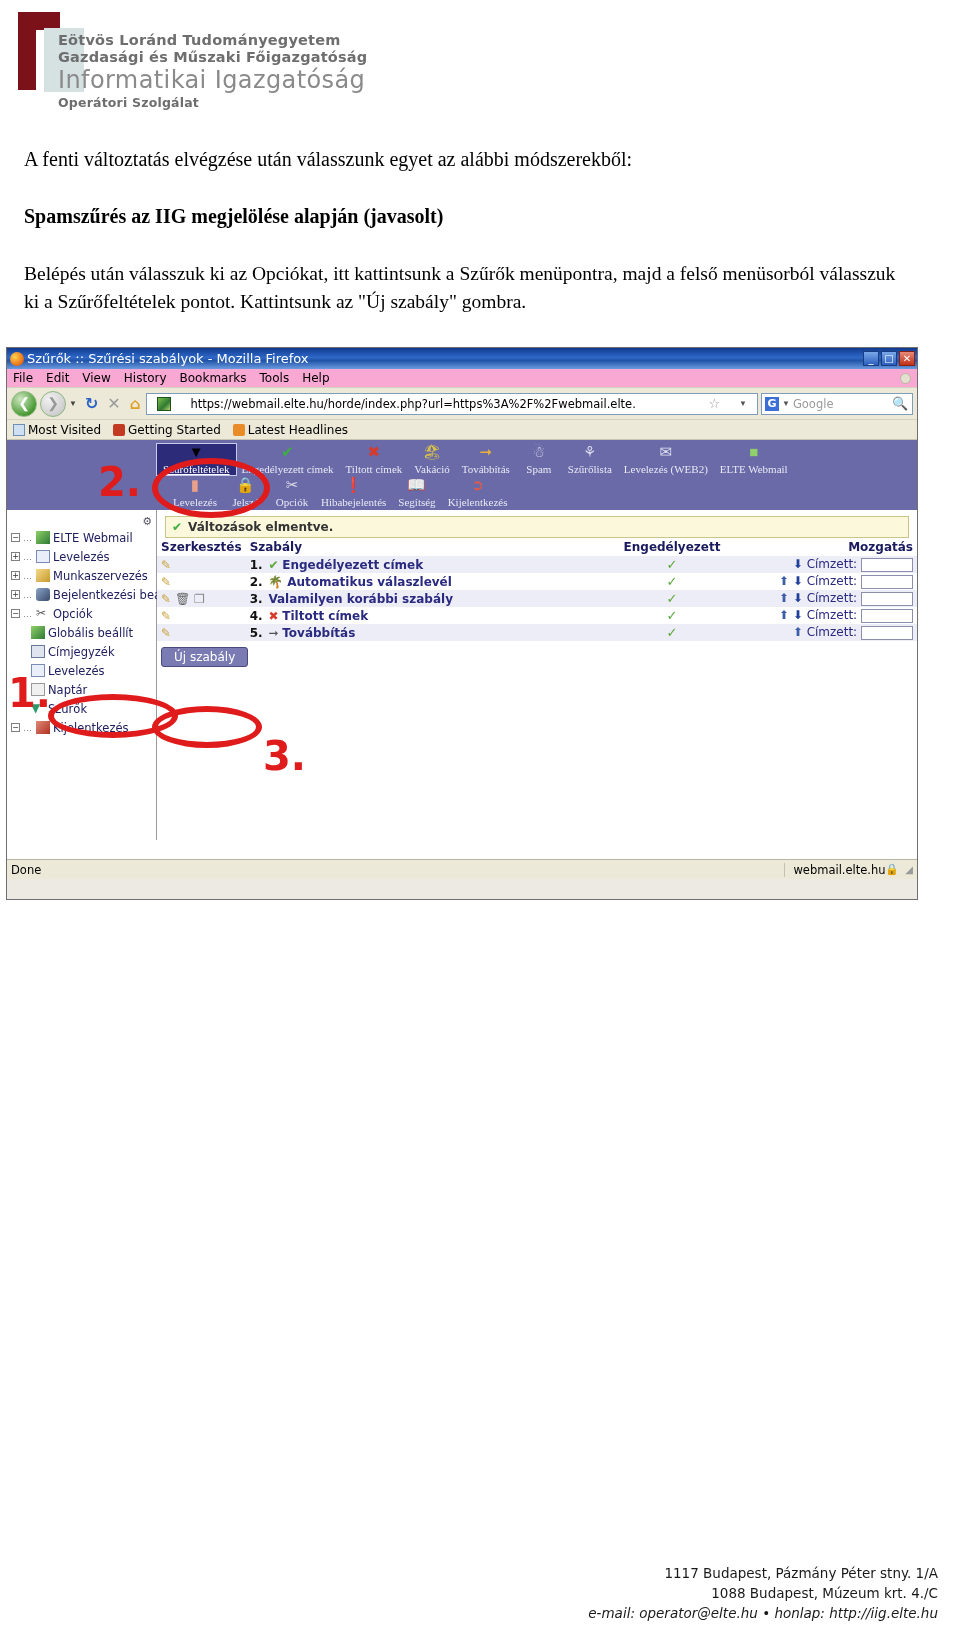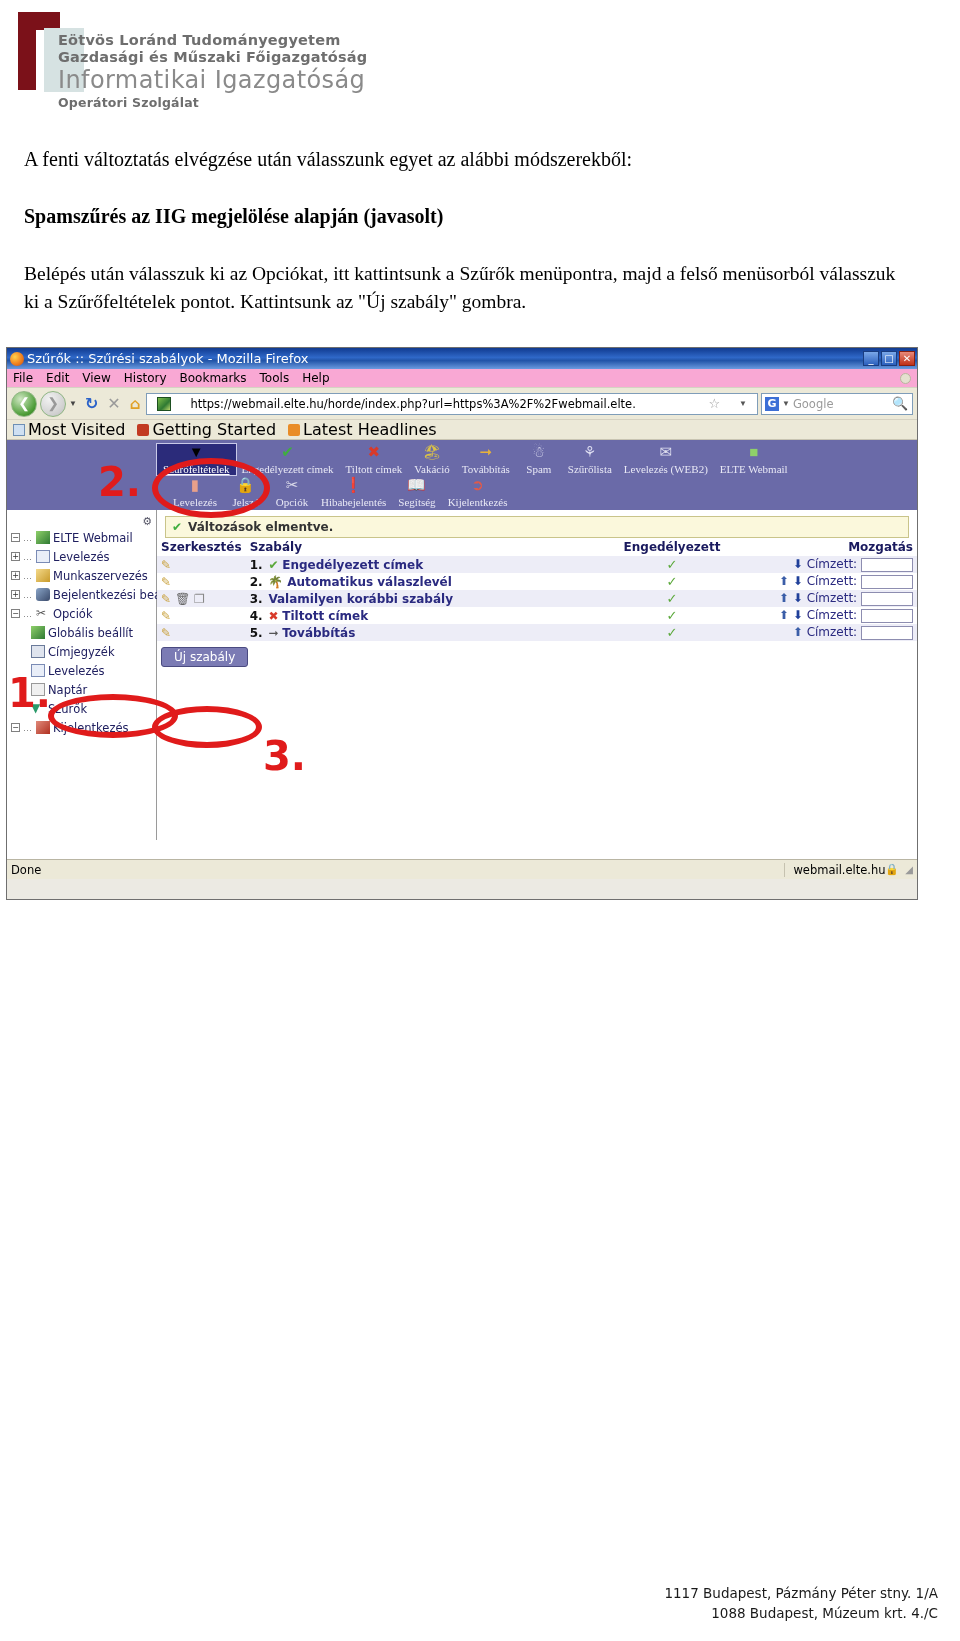--- a/index.html
+++ b/index.html
@@ -100,21 +100,21 @@
   .g-badge { width:14px;height:14px;background:#3c6fd6;color:#fff;font-family:"DejaVu Sans",sans-serif;
              font-size:11px;font-weight:bold;text-align:center;line-height:14px;flex:none;}
   .search-ph { font-family:"DejaVu Sans", sans-serif; font-size:11.5px; color:#9a9a9a; flex:1;}
   .search-mag { color:#3c6fd6; font-size:13px; }
 
   .bookmarkbar {
     height:20px; background:#ece9d8; display:flex; align-items:center; gap:4px;
     padding-left:6px; border-bottom:1px solid #c8c4b2;
   }
   .bm { display:flex; align-items:center; gap:3px; font-family:"DejaVu Sans", sans-serif;
-        font-size:16px; color:#000; margin-right:8px;}
+        font-size:12px; color:#000; margin-right:8px;}
   .bm-ic { width:12px; height:12px; flex:none; }
   .bm-ic.blue { background:#cfe0f2; border:1px solid #6d8fb5; }
   .bm-ic.red  { background:#c23a22; border-radius:2px; }
   .bm-ic.orange{ background:#e98c27; border-radius:2px; }
 
   
   .page { position:relative; background:#fff; height:calc(100% - 112px); }
   .horde-toolbar {
     background:#6a6aa8; padding:4px 0 2px 0; position:relative;
   }
@@ -532,13 +532,14 @@
 
 <div class="annot-num" style="left:98px; top:462px; font-size:40px;">2.</div>
 <div class="ellipse" style="left:152px; top:458px; width:118px; height:60px;"></div>
 
 <div class="annot-num" style="left:263px; top:736px; font-size:40px;">3.</div>
 <div class="ellipse" style="left:152px; top:706px; width:110px; height:42px;"></div>
 
 <div class="footer">
   <div>1117 Budapest, Pázmány Péter stny. 1/A</div>
   <div>1088 Budapest, Múzeum krt. 4./C</div>
+  <div class="it">e-mail: operator@elte.hu • honlap: http://iig.elte.hu</div>
 </div>
 
 </body></html>

